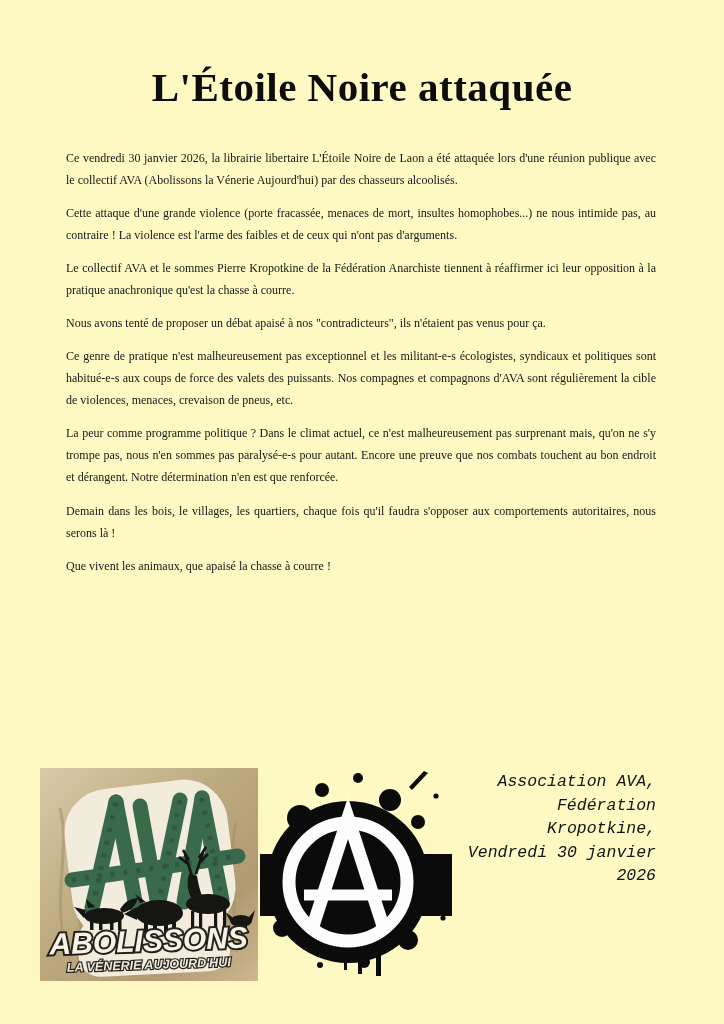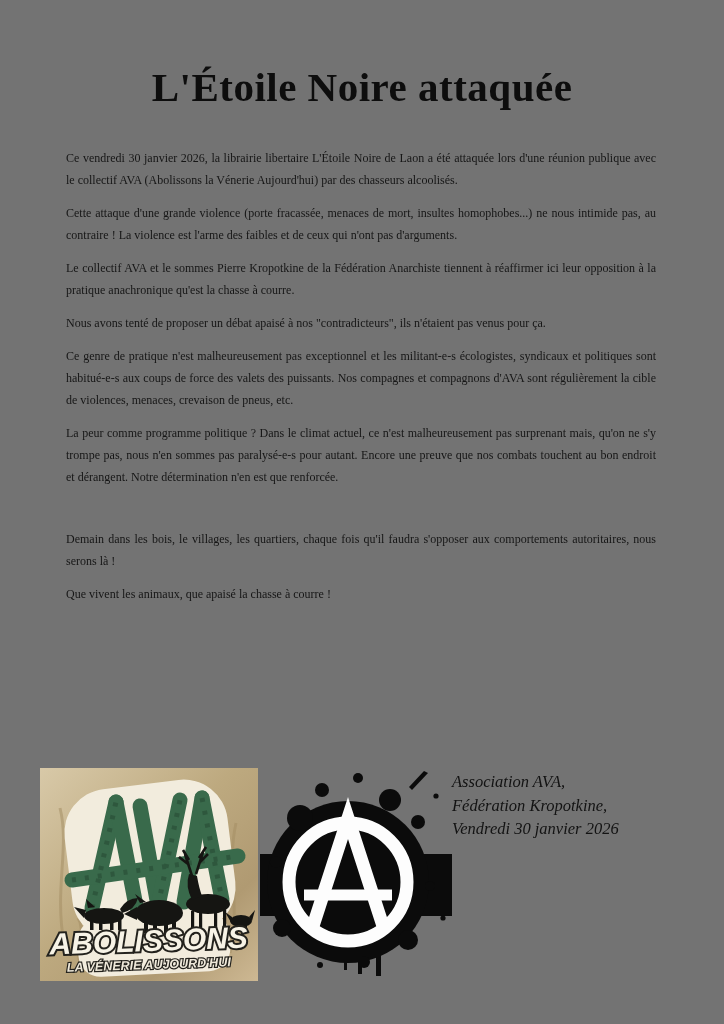--- a/index.html
+++ b/index.html
@@ -1,20 +1,20 @@
 <!DOCTYPE html>
 <html><head>
 <meta charset="utf-8">
 <style>
   html, body { margin: 0; padding: 0; background: #ffffff; }
   .page {
     position: relative;
     width: 724px;
     height: 1024px;
-    background: #737373;
+    background: #fef9c3;
     font-family: "Liberation Serif", serif;
     color: #161616;
     overflow: hidden;
   }
   .doc-title {
     margin: 64px 30px 0 30px;
     text-align: center;
     font-size: 41px;
     font-weight: bold;
     line-height: 1.15;
@@ -31,39 +31,41 @@
   }
   .body-text {
     margin: 36px 68px 0 66px;
   }
   .body-text p {
     margin: 0 0 11px 0;
     font-size: 12px;
     line-height: 22px;
     text-align: justify;
   }
-  .body-text p.gap-before { margin-top: 40px; }
+  .body-text p.gap-before { margin-top: 12px; }
   .bottom-section {
     position: absolute;
     top: 768px;
     left: 40px;
     right: 68px;
     display: flex;
     align-items: flex-start;
   }
   .logo-box { flex: 0 0 auto; display: block; }
   .ava-logo { width: 218px; height: 213px; }
   .circlea-logo { width: 192px; height: 210px; margin-left: 2px; }
   .signature {
     flex: 1 1 auto;
+    text-align: right;
     font-style: italic;
     font-size: 16.5px;
     line-height: 23.5px;
     color: #131313;
     padding-top: 2px;
+    font-family: Liberation Mono, monospace;
   }
   svg text { user-select: none; }
 </style>
 </head>
 <body>
 
 <div class="page">
 
   <h1 class="doc-title">L'Étoile Noire attaquée</h1>
 

